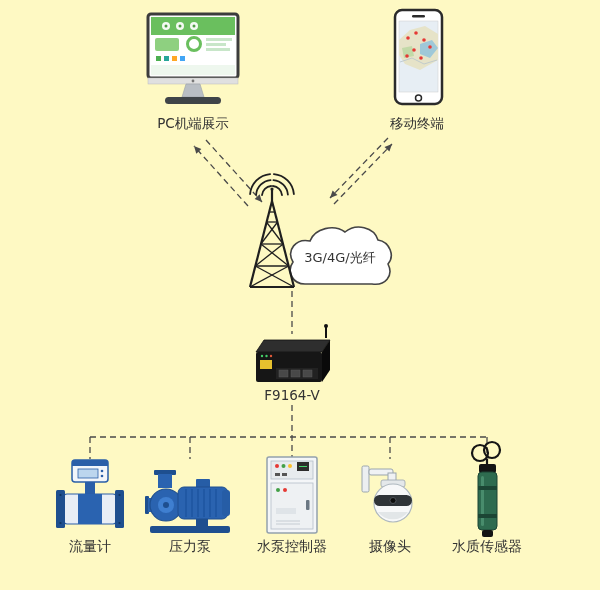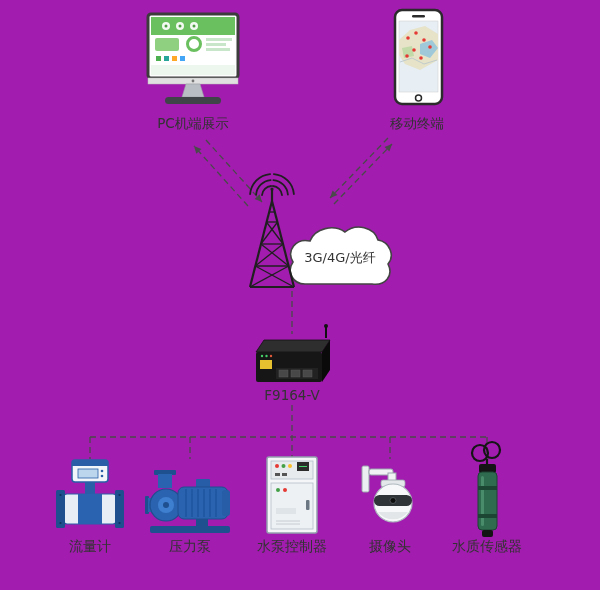--- a/index.html
+++ b/index.html
@@ -1,16 +1,16 @@
 <!DOCTYPE html>
 <html><head>
 <meta charset="utf-8">
 <style>
   html,body{margin:0;padding:0;background:#fff;}
-  #canvas{position:relative;width:600px;height:590px;background:#a21caf;overflow:hidden;
+  #canvas{position:relative;width:600px;height:590px;background:#fef9c3;overflow:hidden;
           font-family:"DejaVu Sans","Liberation Sans",sans-serif;}
   svg{display:block;}
   text{font-family:"DejaVu Sans","Liberation Sans",sans-serif;fill:#333;}
   .lbl{font-size:13.5px;}
   .lbl-lg{font-size:14px;}
   .cloud-txt{font-size:13px;}
   .dash{stroke:#4a4a4a;stroke-width:1.3;stroke-dasharray:6 4;fill:none;}
   .tower{stroke:#1f1f1f;fill:none;}
   .wave{stroke:#1f1f1f;stroke-width:1.8;fill:none;stroke-linecap:round;}
 </style>

